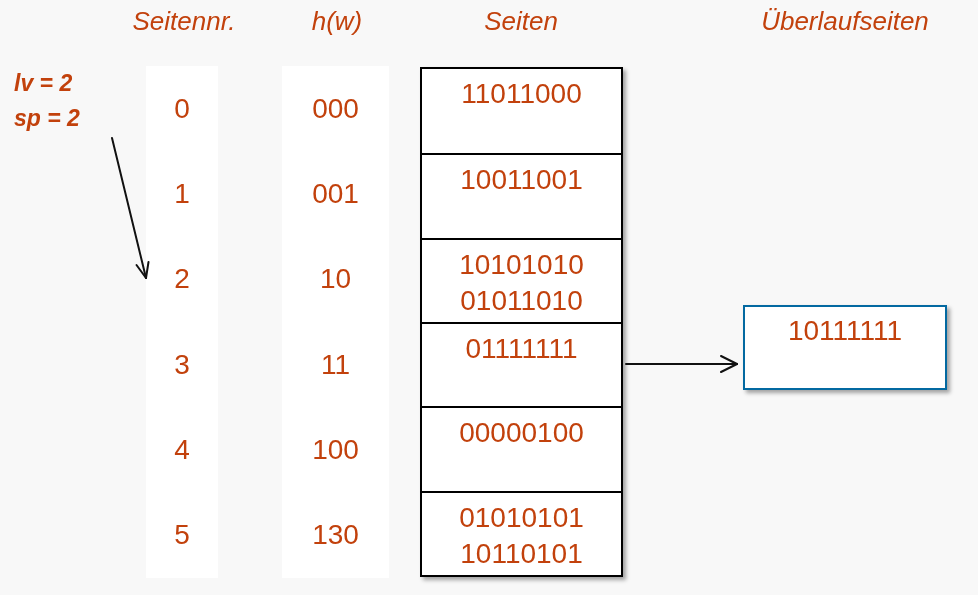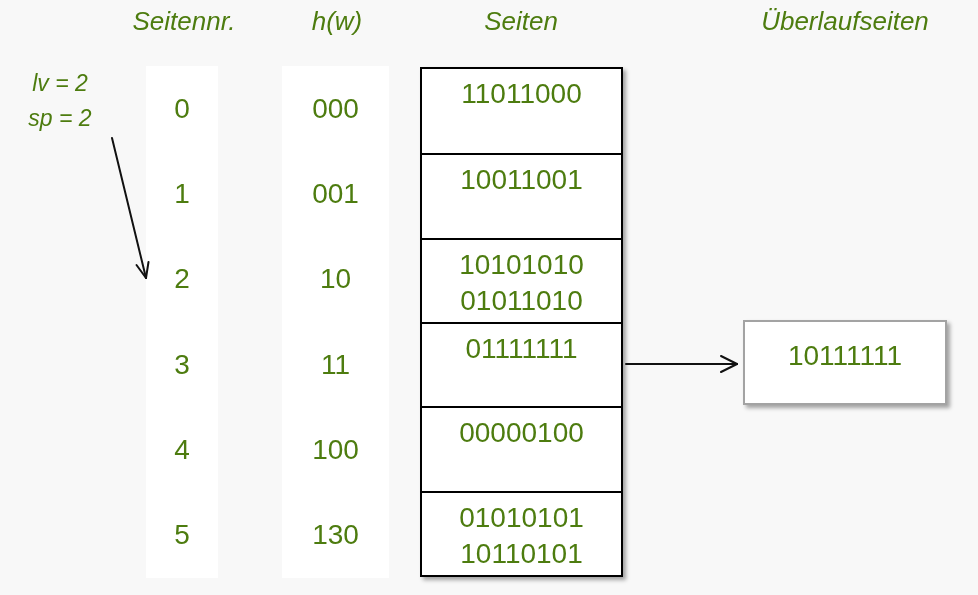--- a/index.html
+++ b/index.html
@@ -5,21 +5,21 @@
   html, body {
     margin: 0;
     padding: 0;
   }
   .canvas {
     position: relative;
     width: 978px;
     height: 595px;
     background: #f8f8f8;
     font-family: "Liberation Sans", sans-serif;
-    color: #4d7c0f;
+    color: #c2410c;
     overflow: hidden;
   }
   .col-header {
     position: absolute;
     top: 6px;
     transform: translateX(-50%);
     font-style: italic;
     font-size: 26px;
     font-weight: 500;
     white-space: nowrap;
@@ -27,25 +27,25 @@
   .hdr-pagenr  { left: 184px; }
   .hdr-hash    { left: 337px; }
   .hdr-pages   { left: 521px; }
   .hdr-overflow{ left: 845px; }
 
   .annotation {
     position: absolute;
     left: 14px;
     top: 66px;
     width: 92px;
-    text-align: center;
     font-style: italic;
     font-size: 23px;
     line-height: 35px;
     white-space: nowrap;
+    font-weight: bold;
   }
   .annotation span { display: block; }
 
   .strip {
     position: absolute;
     top: 66px;
     height: 512px;
     background: #ffffff;
     display: grid;
     grid-template-rows: repeat(6, 1fr);
@@ -79,29 +79,29 @@
     font-size: 28px;
     line-height: 36px;
     overflow: hidden;
   }
   .cell:first-child { border-top: none; }
   .cell span { display: block; }
 
   .overflow-box {
     position: absolute;
     left: 743px;
-    top: 320px;
+    top: 305px;
     width: 204px;
     height: 85px;
     box-sizing: border-box;
     background: #ffffff;
-    border: 2px solid #a3a3a3;
+    border: 2px solid #0369a1;
     box-shadow: 3px 3px 4px rgba(0,0,0,0.35);
     text-align: center;
-    padding-top: 16px;
+    padding-top: 6px;
     font-size: 28px;
     line-height: 36px;
   }
   .overflow-box span { display: block; }
 
   .arrow-layer {
     position: absolute;
     left: 0;
     top: 0;
     width: 978px;

